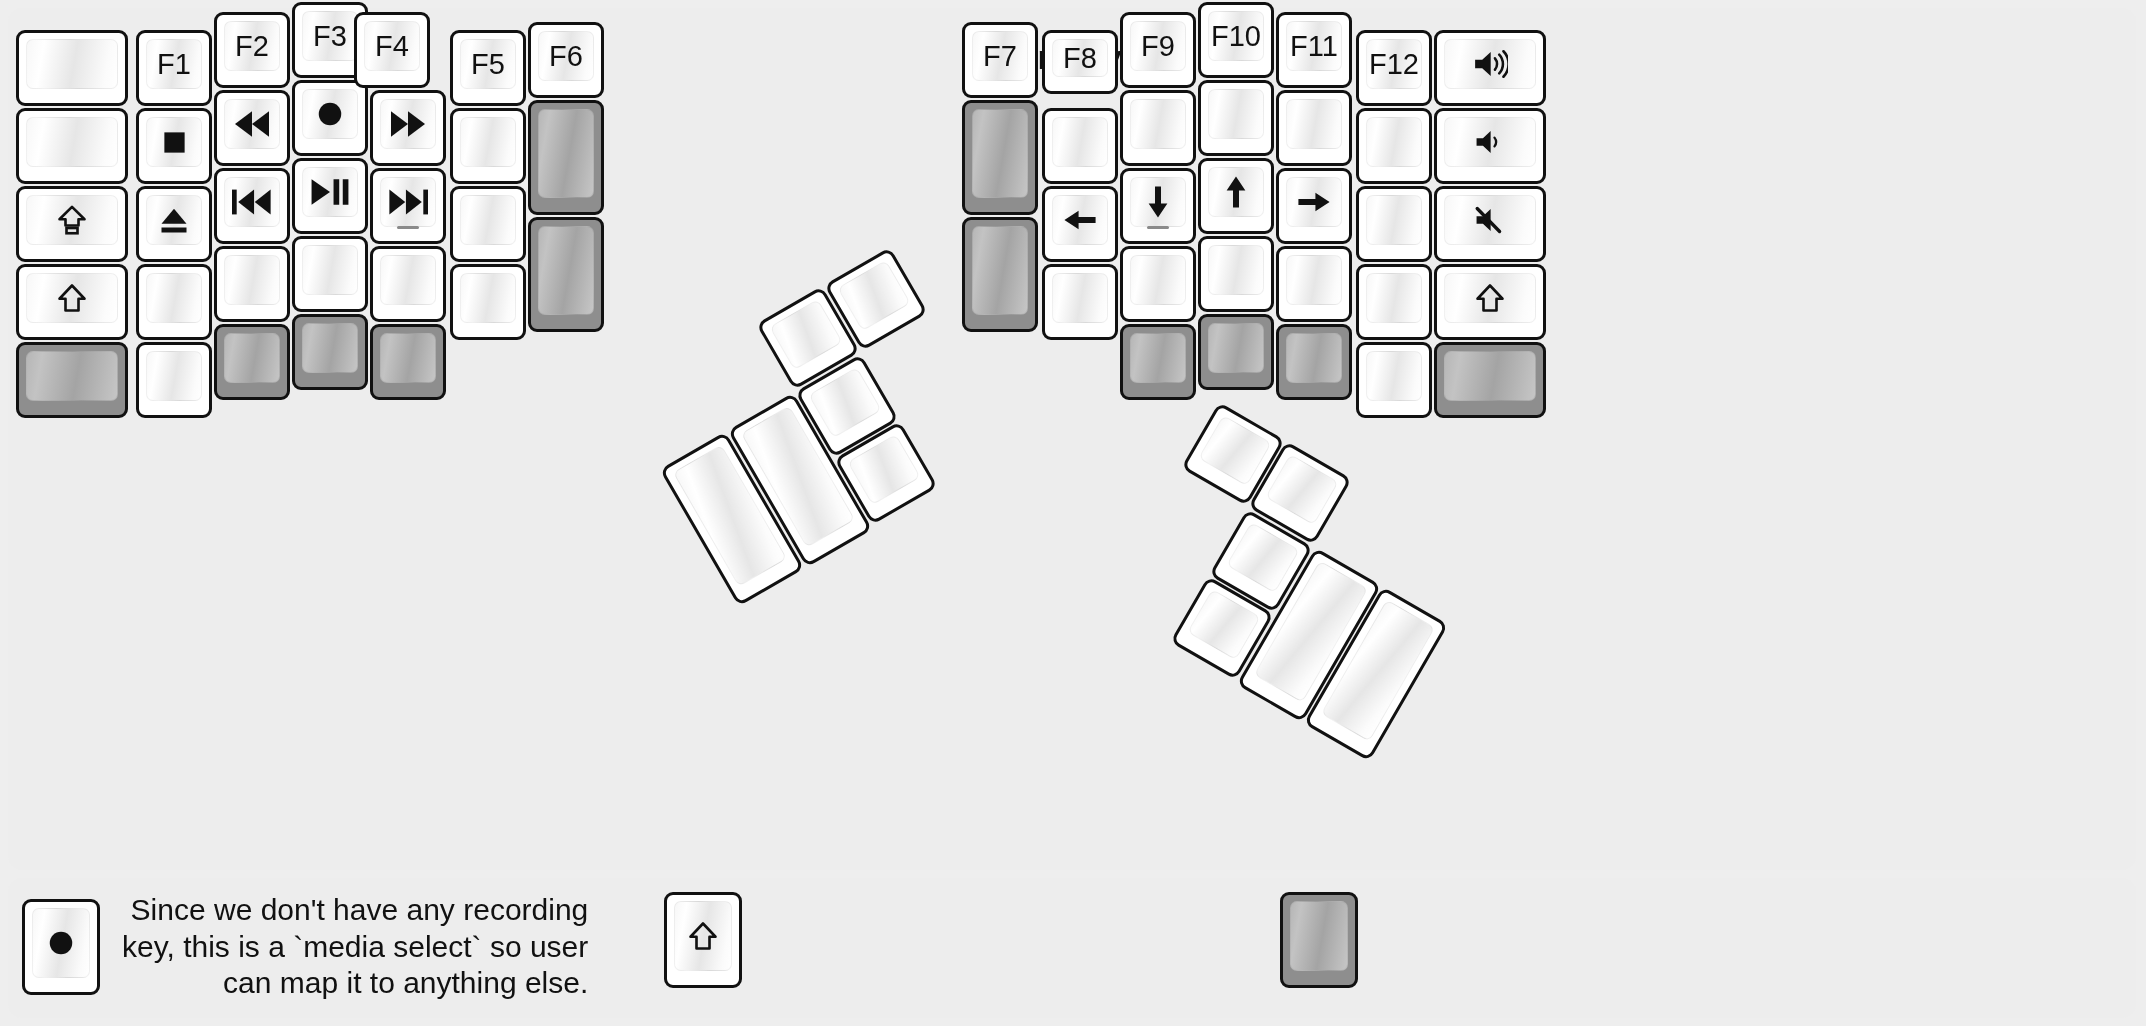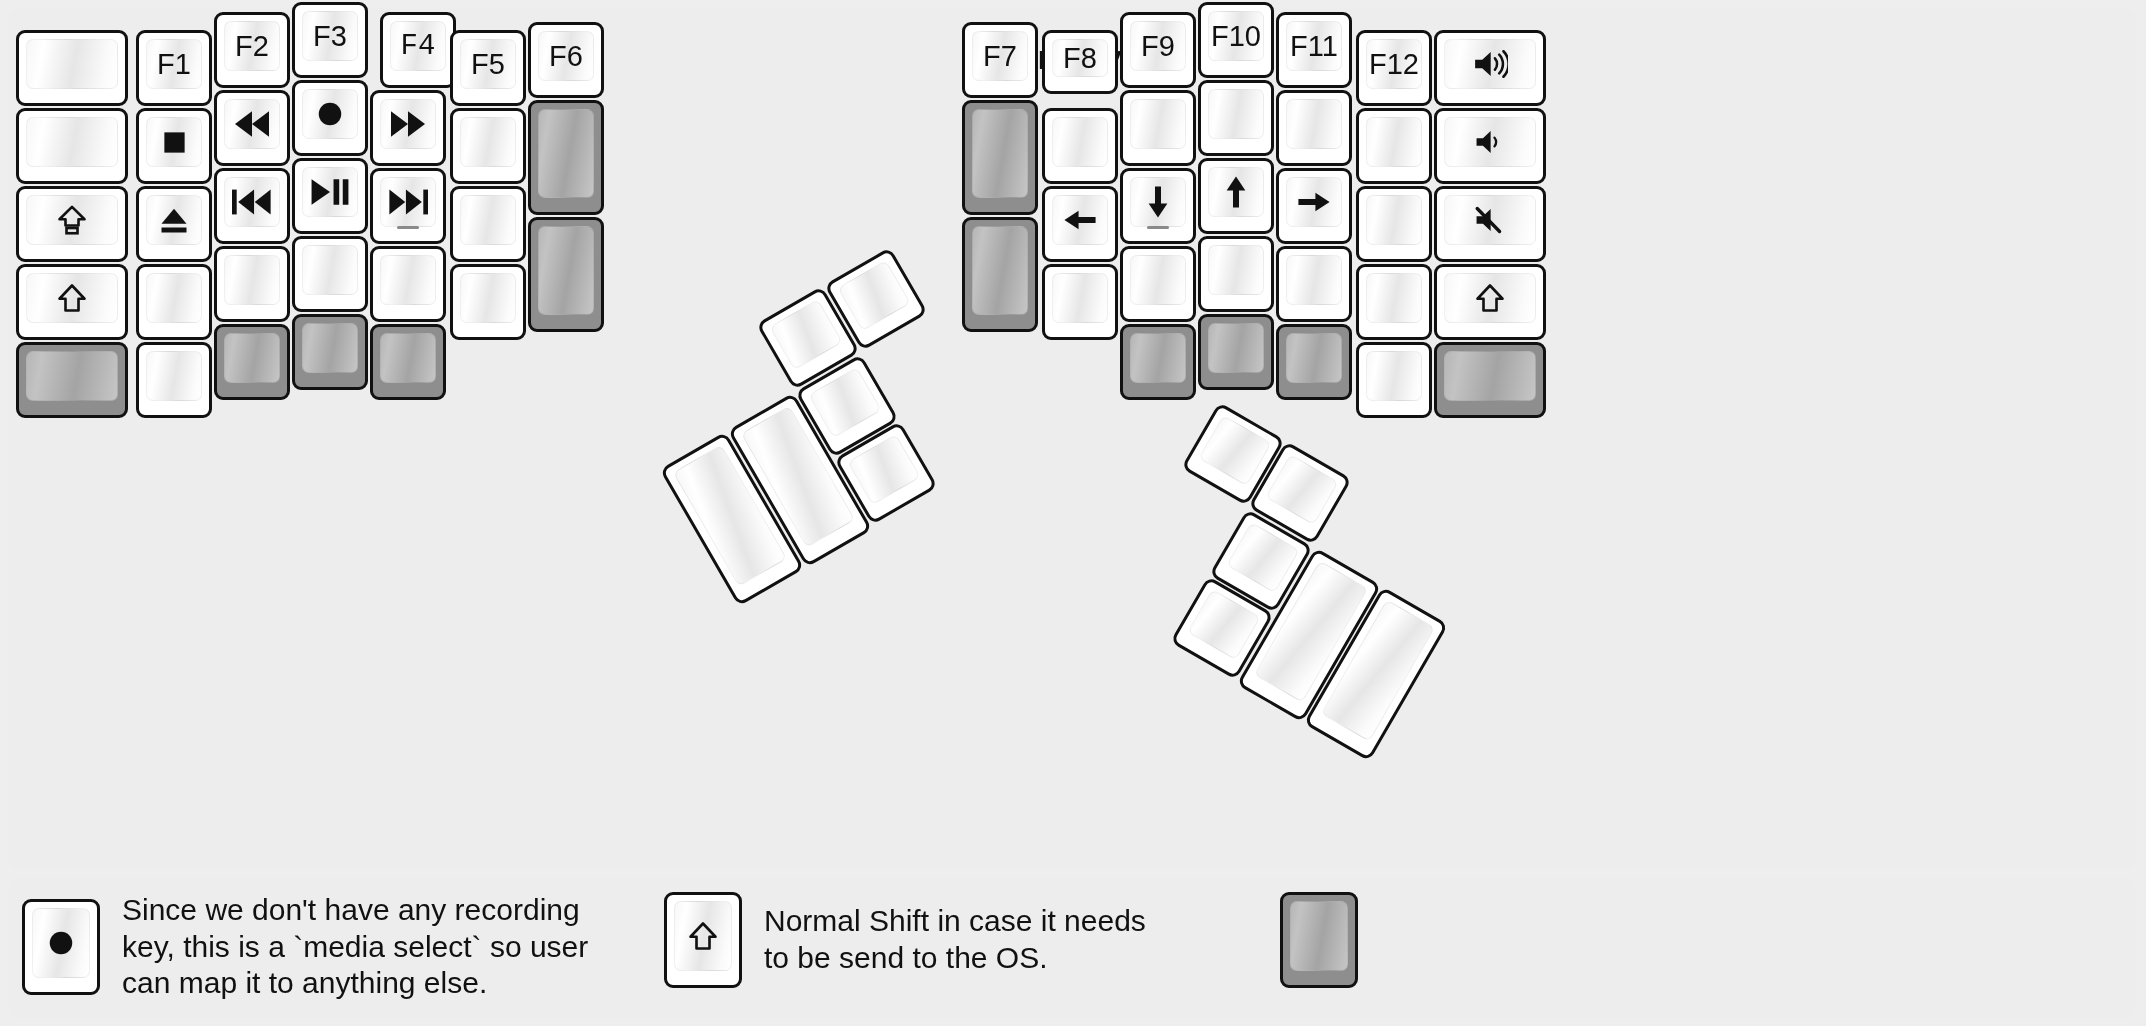--- a/index.html
+++ b/index.html
@@ -220,21 +220,21 @@
             <rect x="23" y="3" width="4" height="18"></rect>
           </svg>
         </div>
       </div>
       <div class="key" style="left: 292px; top: 236px; width: 76px; height: 76px;">
         <div class="cap"></div>
       </div>
       <div class="key trans" style="left: 292px; top: 314px; width: 76px; height: 76px;">
         <div class="cap"></div>
       </div>
-      <div class="key" style="left: 380px; top: 12px; width: 76px; height: 76px; font-family: Liberation Mono, monospace;">
+      <div class="key" style="left: 354px; top: 12px; width: 76px; height: 76px;">
         <div class="cap">
           <span class="lbl">F4</span>
         </div>
       </div>
       <div class="key" style="left: 370px; top: 90px; width: 76px; height: 76px;">
         <div class="cap">
           <svg class="ico" width="38" height="34" viewBox="0 0 26 24" fill="#111">
             <path d="M1 3 L13 12 L1 21 Z"></path>
             <path d="M13 3 L25 12 L13 21 Z"></path>
           </svg>
@@ -458,42 +458,40 @@
         <div class="cap"></div>
       </div>
       <div class="key" style="left: 1223px; top: 523px; width: 76px; height: 76px; transform: rotate(30deg);">
         <div class="cap"></div>
       </div>
       <div class="key" style="left: 1184px; top: 590px; width: 76px; height: 76px; transform: rotate(30deg);">
         <div class="cap"></div>
       </div>
     </div>
   <div id="legend-layer">
-      <div class="legend-item" style="left: 22px; top: 892px;">
+      <div class="legend-item" style="left: 22px; top: 892px; text-align: right;">
         <div class="legend-key">
           <div class="cap">
             <svg class="ico" width="30" height="30" viewBox="0 0 24 24" fill="#111">
               <circle cx="12" cy="12" r="9"></circle>
             </svg>
           </div>
         </div>
         <div class="legend-text">Since we don't have any recording
 key, this is a `media select` so user
 can map it to anything else.</div>
       </div>
       <div class="legend-item" style="left: 664px; top: 892px;">
         <div class="legend-key">
           <div class="cap">
             <svg class="ico" width="30" height="30" viewBox="0 0 24 24" fill="#111">
               <path d="M12 2 L22 12.6 L17.2 12.6 L17.2 22 L6.8 22 L6.8 12.6 L2 12.6 Z" fill="none" stroke="#111" stroke-width="2.1" stroke-linejoin="round"></path>
             </svg>
           </div>
         </div>
-        <div class="legend-text">Normal Shift in case it needs
-to be send to the OS.</div>
       </div>
       <div class="legend-item" style="left: 1280px; top: 892px;">
         <div class="legend-key trans">
           <div class="cap"></div>
         </div>
       </div>
     </div>
 
 </div>
 

